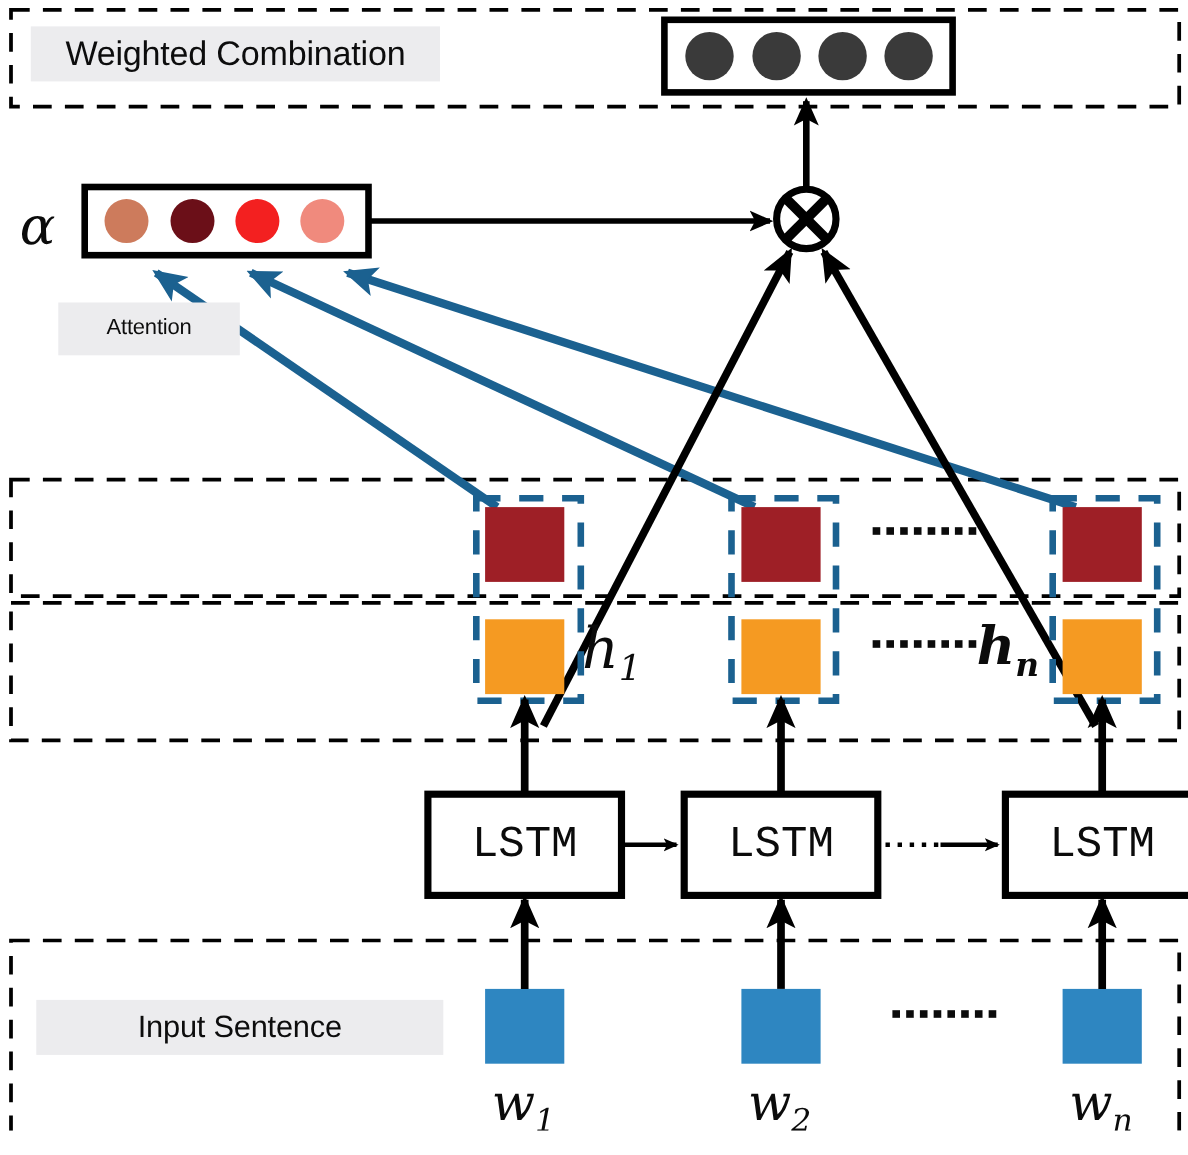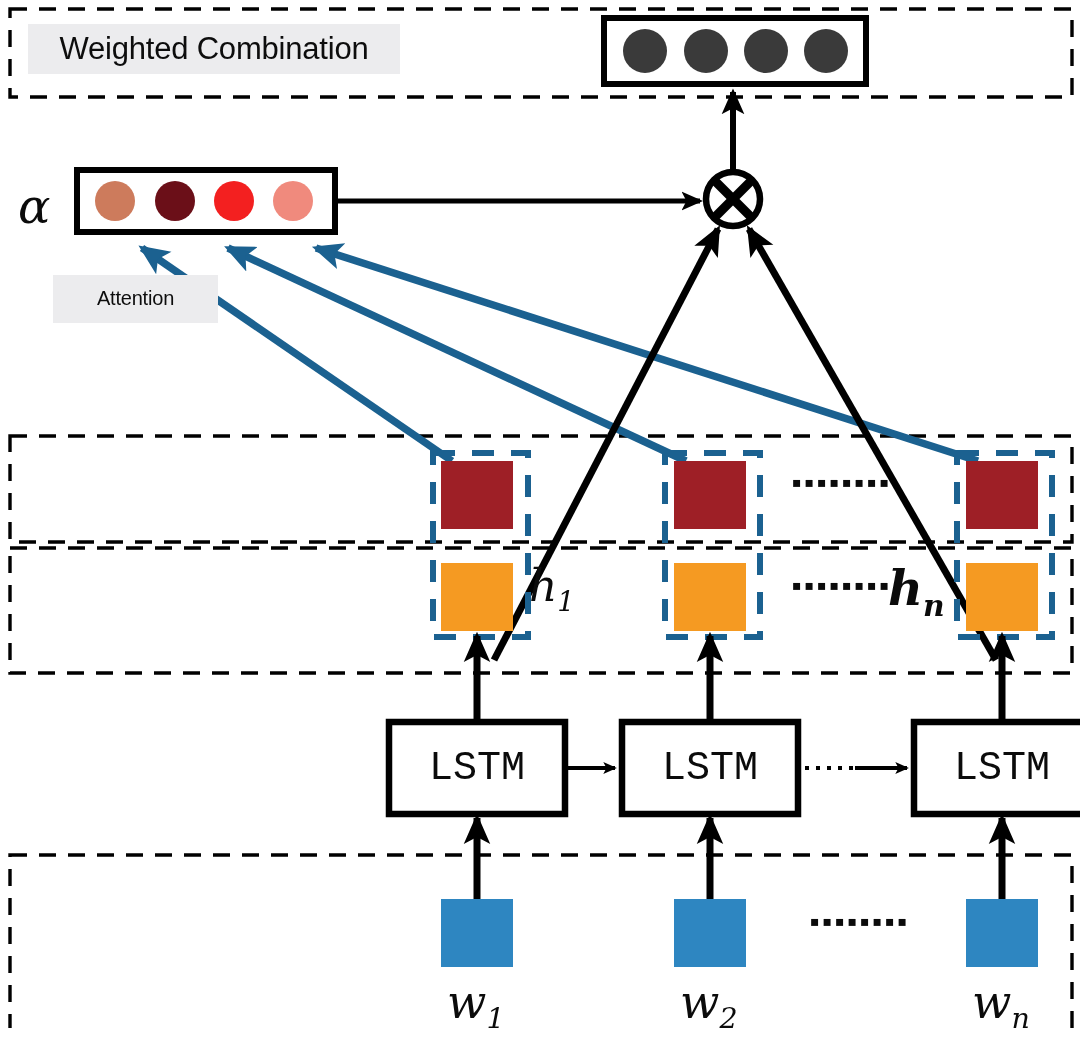--- a/index.html
+++ b/index.html
@@ -148,24 +148,25 @@
     <line x1="710" y1="899" x2="710" y2="818" stroke="#000000" stroke-width="7" marker-end="url(#ah-black)"></line>
     <line x1="1002" y1="899" x2="1002" y2="818" stroke="#000000" stroke-width="7" marker-end="url(#ah-black)"></line>
   </svg>
 
   <div class="sec-label" style="left:28px; top:24px; width:372px; height:50px; font-size:31px;">Weighted Combination</div>
 
   <div class="sec-label" style="left:8px; top:275px; width:165px; height:48px; font-size:20px;margin-left:45px;">Attention</div>
 
 
 
+  <div class="sec-label" style="left:33px; top:909px; width:370px; height:50px; font-size:28px;">Input Sentence</div>
 
   <div class="math" style="left:18px; top:178px; font-size:48px;">α</div>
 
-  <div class="math" style="left:529px; top:560px; font-size:44px;">
+  <div class="math" style="left:529px; top:560px; font-size:52px;">
     <span>h</span><sub>1</sub>
   </div>
   <div class="math" style="left:888px; top:560px; font-size:48px;font-weight:bold;">
     <span>h</span><sub>n</sub>
   </div>
 
   <div class="lstm-text" style="left:389px; top:722px; width:176px; height:92px; font-size:40px;">LSTM</div>
   <div class="lstm-text" style="left:622px; top:722px; width:176px; height:92px; font-size:40px;">LSTM</div>
   <div class="lstm-text" style="left:914px; top:722px; width:176px; height:92px; font-size:40px;">LSTM</div>
 

